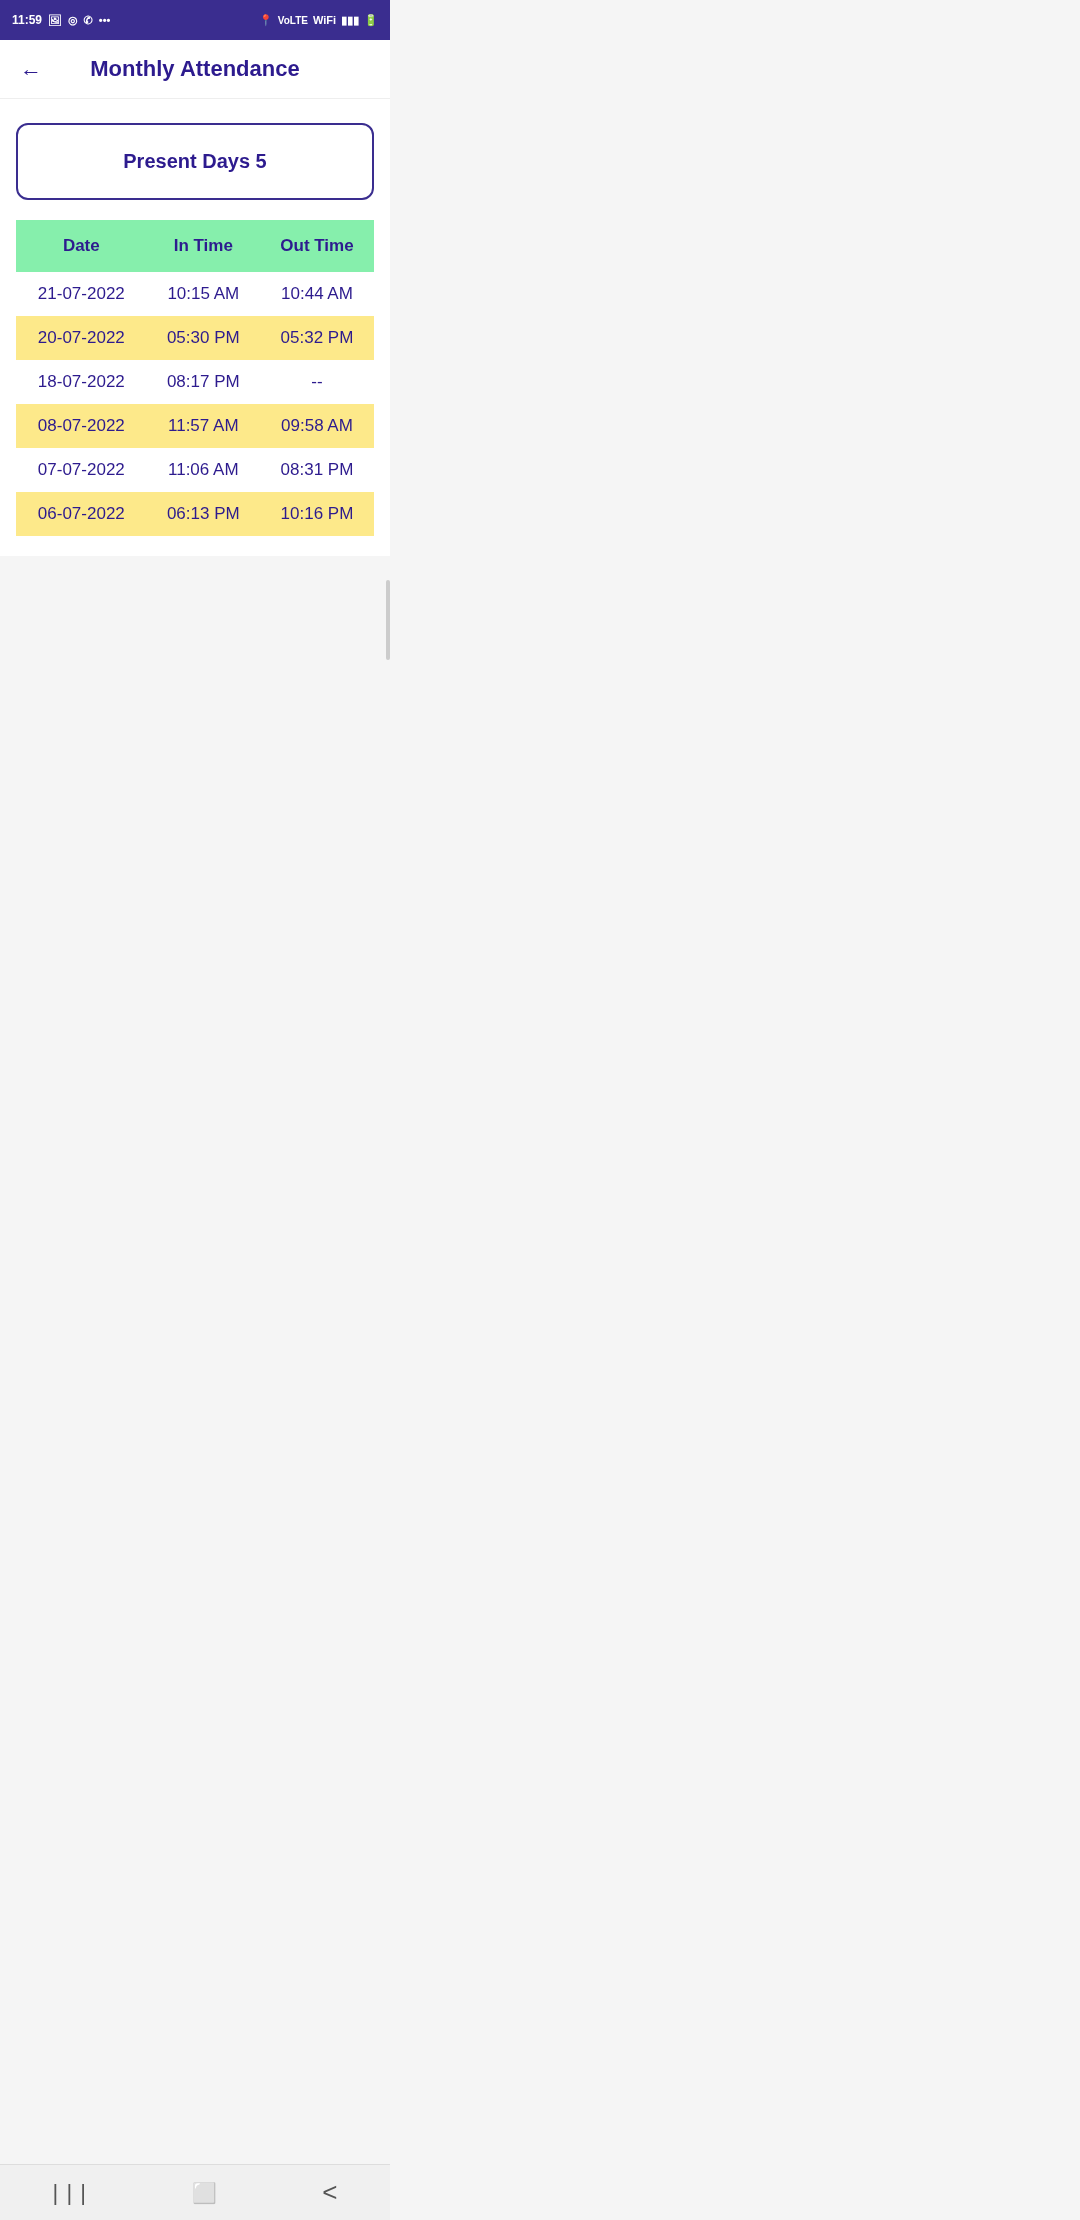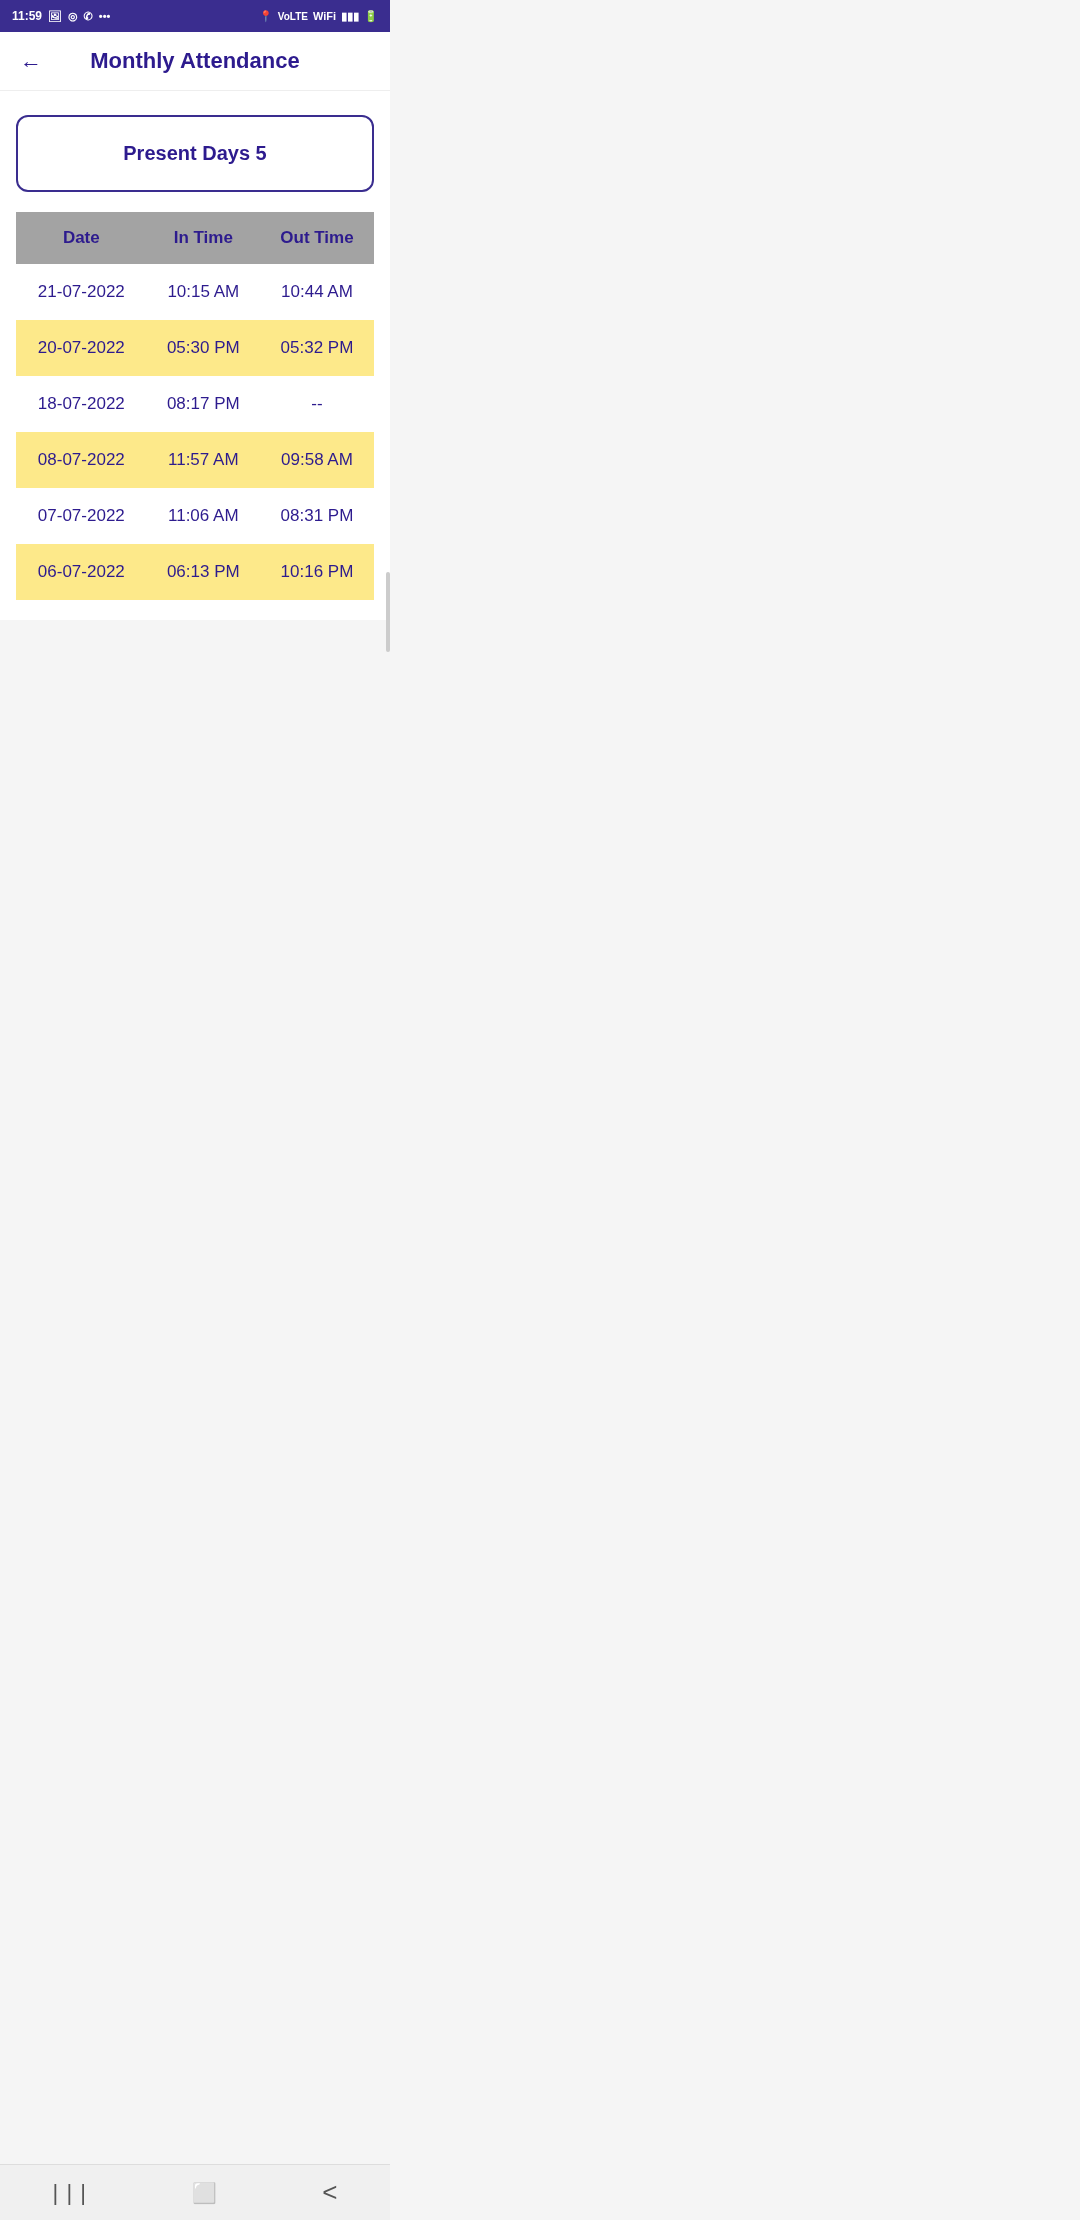--- a/index.html
+++ b/index.html
@@ -13,21 +13,21 @@
       width: 390px;
       min-height: 800px;
       font-family: 'Segoe UI', Arial, sans-serif;
       background: #f5f5f5;
       overflow-x: hidden;
     }
 
     .status-bar {
       background: #3a2d8f;
       color: white;
-      height: 32px;
+      height: 40px;
       display: flex;
       align-items: center;
       justify-content: space-between;
       padding: 0 12px;
       font-size: 12px;
       font-weight: 600;
     }
 
     .status-left {
       display: flex;
@@ -124,33 +124,33 @@
       background: white;
       padding: 0 16px 20px 16px;
     }
 
     .table {
       width: 100%;
       border-collapse: collapse;
     }
 
     .table-header-row {
-      background: #a3a3a3;
+      background: #86efac;
     }
 
     .table-header-row th {
       padding: 16px 10px;
       font-size: 17px;
       font-weight: 600;
       color: #2d1b8e;
       text-align: center;
     }
 
     .table-row td {
-      padding: 18px 10px;
+      padding: 12px 10px;
       font-size: 17px;
       font-weight: 500;
       color: #2d1b8e;
       text-align: center;
     }
 
     .table-row.odd {
       background: white;
     }
 

